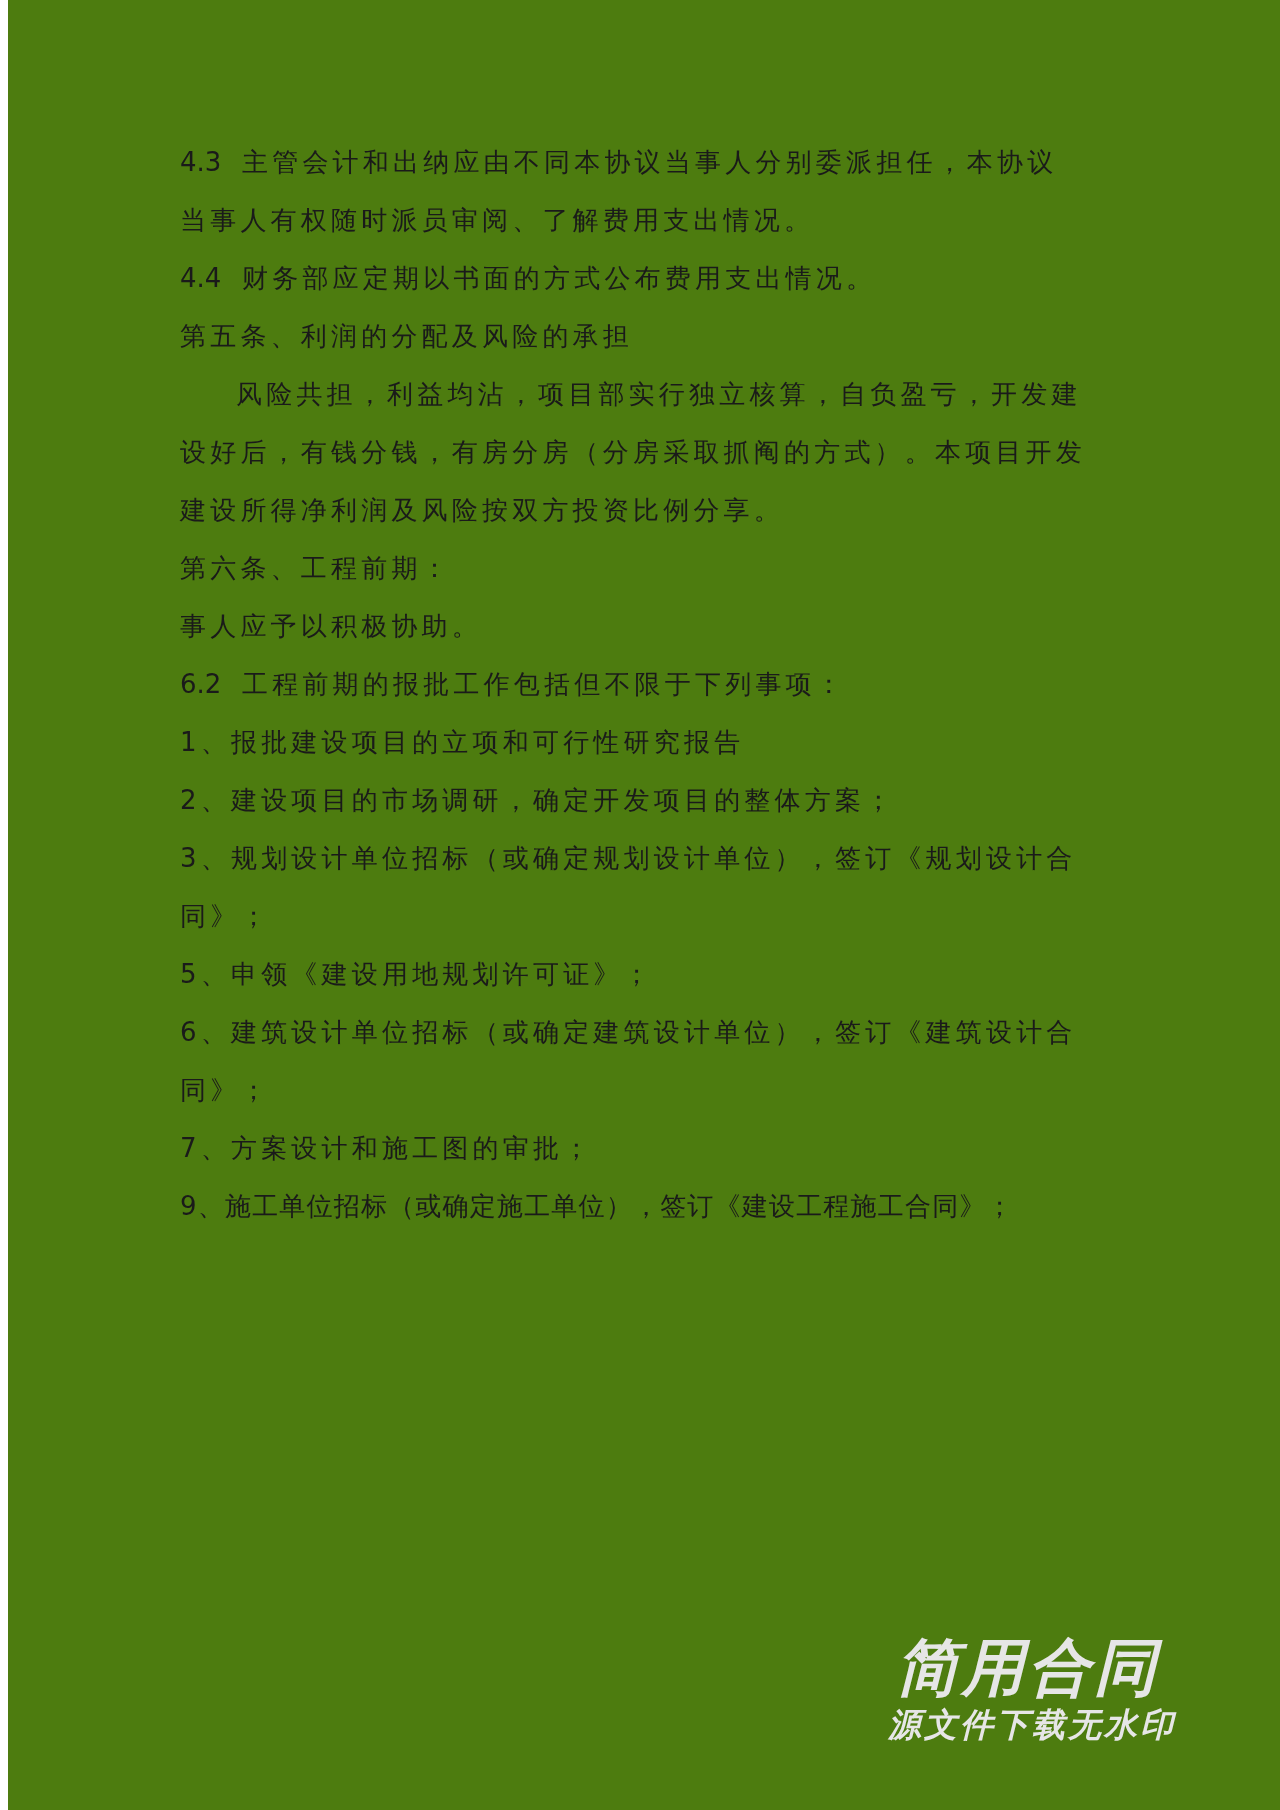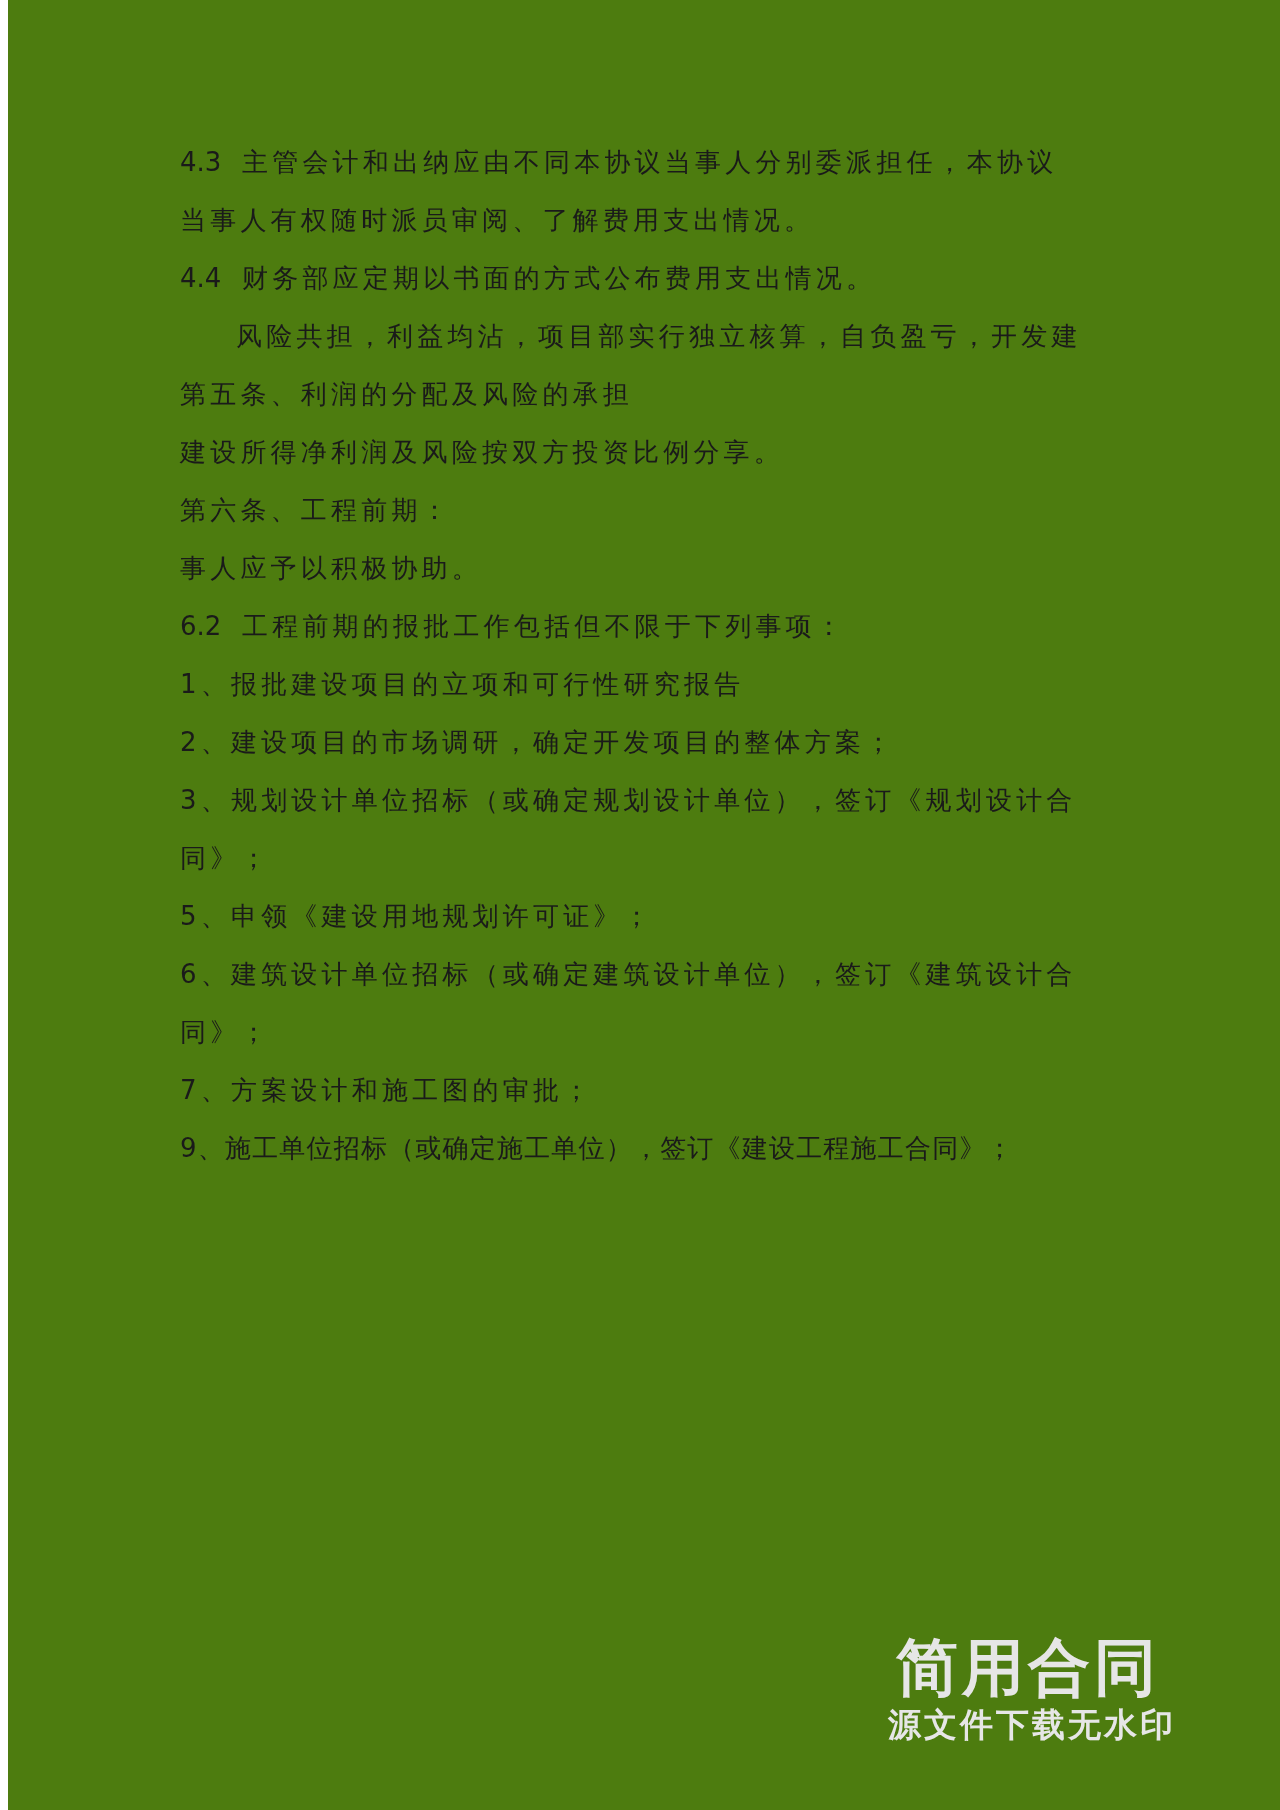--- a/index.html
+++ b/index.html
@@ -14,36 +14,37 @@
     letter-spacing: 4.2px;
   }
   .line {
     height: 58px; line-height: 44px; white-space: nowrap;
   }
   .num { display: inline-block; letter-spacing: 0; }
   .num.wide { width: 62px; }
   .indent { padding-left: 56px; }
   .watermark {
     position: absolute; left: 880px; top: 1633px; width: 360px;
-    font-family: "DejaVu Sans", sans-serif; font-weight: bold; 
+    font-family: "DejaVu Sans", sans-serif; font-weight: bold; font-style: italic;
     color: #e6e6e6;
   }
   .wm1 { font-size: 62px; letter-spacing: 4px; line-height: 70px; padding-left: 8px; }
   .wm2 { font-size: 33px; letter-spacing: 3px; line-height: 40px; margin-top: 2px; }
 </style>
 </head>
 <body>
 
 <div class="page">
   <div class="content">
     <div class="line"><span class="num wide">4.3</span><span>主管会计和出纳应由不同本协议当事人分别委派担任，本协议</span></div>
     <div class="line"><span>当事人有权随时派员审阅、了解费用支出情况。</span></div>
     <div class="line"><span class="num wide">4.4</span><span>财务部应定期以书面的方式公布费用支出情况。</span></div>
+    <div class="line"><span>第五条、利润的分配及风险的承担</span></div>
     <div class="line indent"><span>风险共担，利益均沾，项目部实行独立核算，自负盈亏，开发建</span></div>
-    <div class="line"><span>第五条、利润的分配及风险的承担</span></div>
+    <div class="line"><span>设好后，有钱分钱，有房分房（分房采取抓阄的方式）。本项目开发</span></div>
     <div class="line"><span>建设所得净利润及风险按双方投资比例分享。</span></div>
     <div class="line"><span>第六条、工程前期：</span></div>
     <div class="line"><span>事人应予以积极协助。</span></div>
     <div class="line"><span class="num wide">6.2</span><span>工程前期的报批工作包括但不限于下列事项：</span></div>
     <div class="line"><span>1、报批建设项目的立项和可行性研究报告</span></div>
     <div class="line"><span>2、建设项目的市场调研，确定开发项目的整体方案；</span></div>
     <div class="line"><span>3、规划设计单位招标（或确定规划设计单位），签订《规划设计合</span></div>
     <div class="line"><span>同》；</span></div>
     <div class="line"><span>5、申领《建设用地规划许可证》；</span></div>
     <div class="line"><span>6、建筑设计单位招标（或确定建筑设计单位），签订《建筑设计合</span></div>

